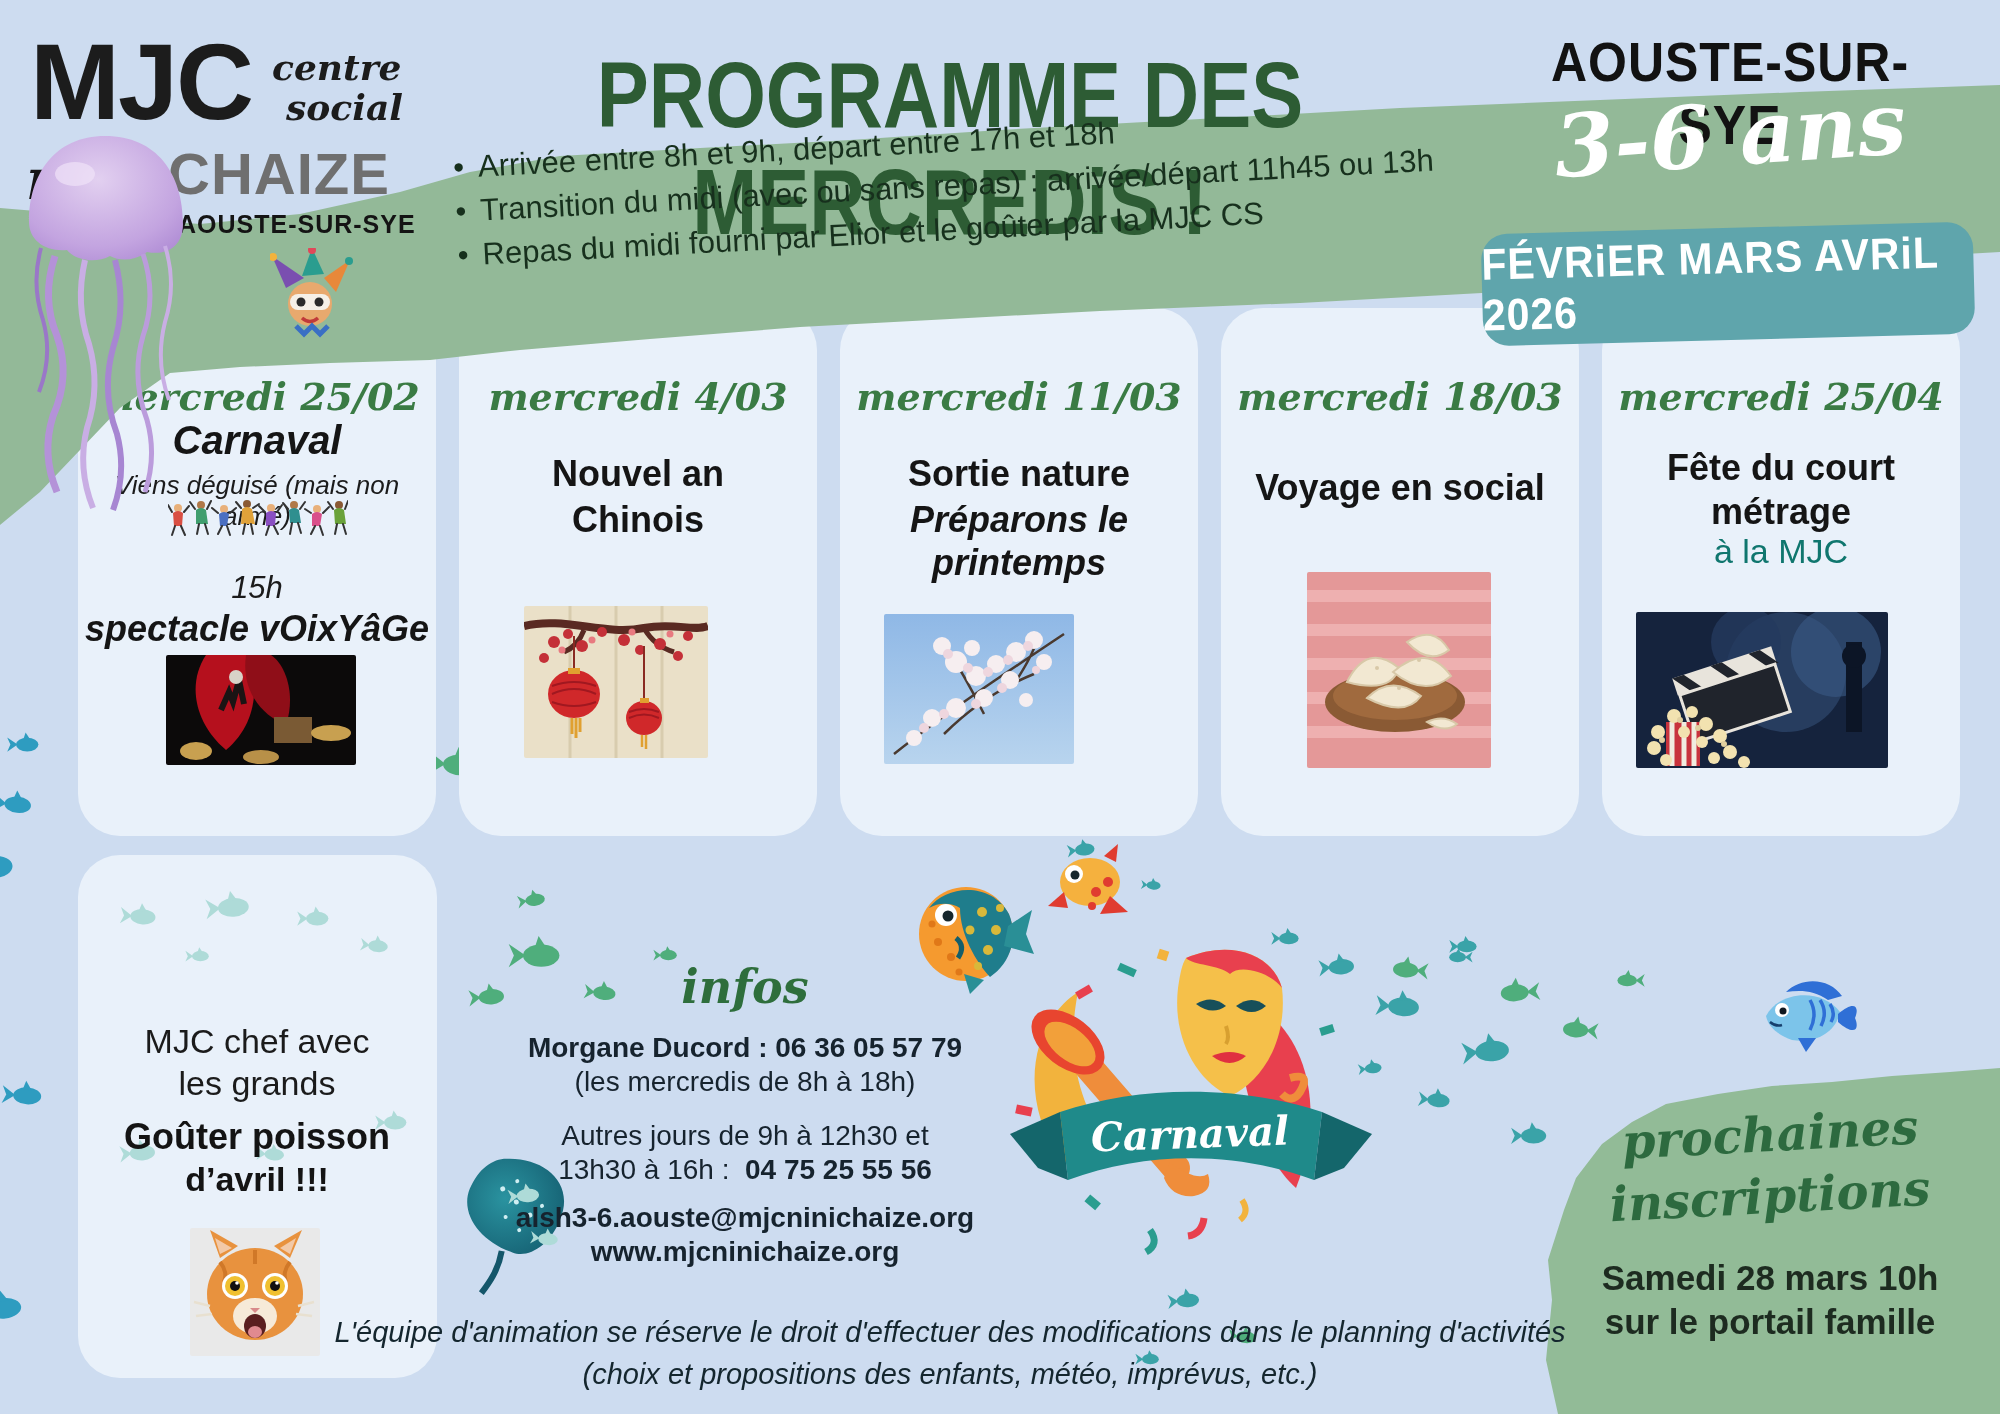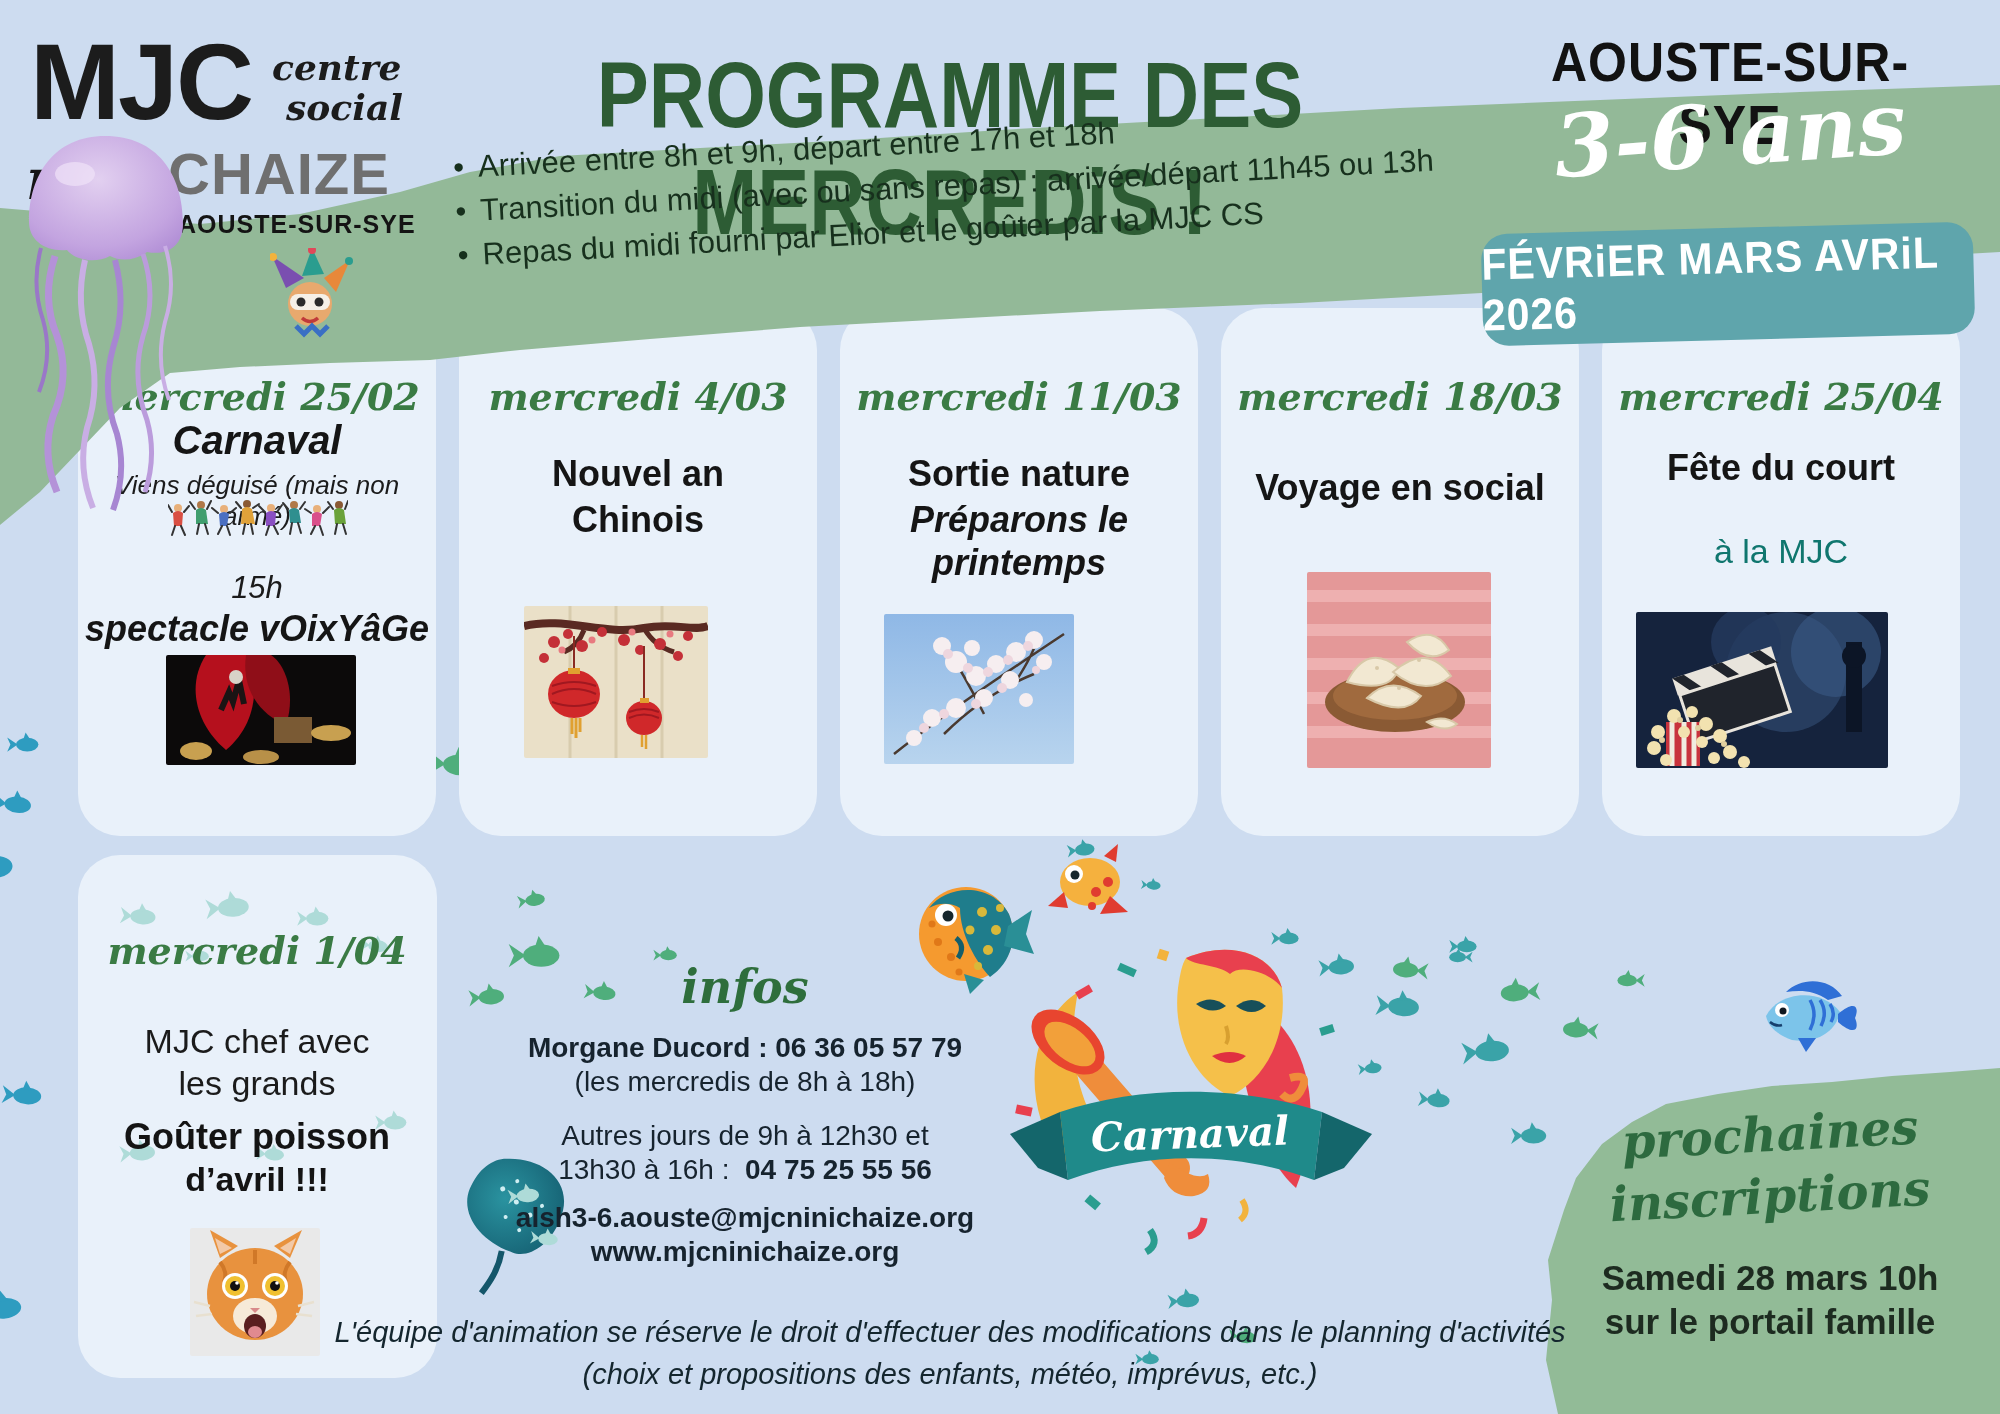--- a/index.html
+++ b/index.html
@@ -360,20 +360,21 @@
       </g>
       <path d="M120,150 q16,-8 30,2 q-12,10 -30,-2 z" fill="#f2e8d2" stroke="#d8c8a8" stroke-width="2"></path>
       <circle cx="70" cy="96" r="2" fill="#d8c8a8"></circle>
         <circle cx="112" cy="88" r="2" fill="#d8c8a8"></circle>
         <circle cx="92" cy="116" r="2" fill="#d8c8a8"></circle>
     </svg>
   </div>
 
   <div class="abs z3 ctr script" style="left:1612px;top:374px;width:338px;font-size:38px">mercredi 25/04</div>
   <div class="abs z3 ctr cardtitle" style="left:1612px;top:446px;width:338px">Fête du court</div>
+  <div class="abs z3 ctr cardtitle" style="left:1612px;top:490px;width:338px">métrage</div>
   <div class="abs z3 ctr" style="left:1612px;top:532px;width:338px;font-size:34px;color:#0f766e">à la MJC</div>
   <div class="abs z3 photo" style="left:1636px;top:612px;width:252px;height:156px">
     <svg width="252" height="156" viewBox="0 0 252 156">
       <rect width="252" height="156" fill="#15233d"></rect>
       <circle cx="150" cy="60" r="60" fill="#2c4368" opacity="0.8"></circle>
       <circle cx="200" cy="40" r="45" fill="#3a5a86" opacity="0.6"></circle>
       <circle cx="110" cy="30" r="35" fill="#243a5e" opacity="0.8"></circle>
       <g transform="rotate(-18 90 70)">
         <rect x="40" y="50" width="104" height="18" fill="#e8e4dc"></rect>
         <path d="M40,50 l14,18 h12 l-14,-18 z M80,50 l14,18 h12 l-14,-18 z M120,50 l14,18 h12 l-14,-18 z" fill="#20242c"></path>
@@ -414,21 +415,20 @@
       <use href="#fishS" transform="translate(128,-100) rotate(-6) scale(-0.8,0.8)" fill="#aedbd8"></use>
       <use href="#fishS" transform="translate(80,52) rotate(4) scale(-0.9,0.9)" fill="#aedbd8"></use>
       <use href="#fishS" transform="translate(172,38) rotate(-4) scale(-1.1,1.1)" fill="#aedbd8"></use>
       <use href="#fishS" transform="translate(252,54) rotate(0) scale(-0.8,0.8)" fill="#aedbd8"></use>
       <use href="#fishS" transform="translate(312,84) rotate(6) scale(-0.7,0.7)" fill="#aedbd8"></use>
       <use href="#fishS" transform="translate(132,94) rotate(0) scale(-0.6,0.6)" fill="#aedbd8"></use>
       <use href="#fishS" transform="translate(78,286) rotate(-4) scale(-0.9,0.9)" fill="#aedbd8"></use>
       <use href="#fishS" transform="translate(208,292) rotate(4) scale(-0.7,0.7)" fill="#aedbd8"></use>
       <use href="#fishS" transform="translate(330,258) rotate(0) scale(-0.8,0.8)" fill="#aedbd8"></use>
     </svg>
-  <div class="abs z3 ctr script" style="left:88px;top:928px;width:338px;font-size:38px">mercredi 1/04</div>
   <div class="abs z3 ctr" style="left:88px;top:1022px;width:338px;font-size:34px;color:#1b1b1b">MJC chef avec</div>
   <div class="abs z3 ctr" style="left:88px;top:1064px;width:338px;font-size:34px;color:#1b1b1b">les grands</div>
   <div class="abs z3 ctr" style="left:88px;top:1116px;width:338px;font-size:36px;font-weight:700;color:#141414">Goûter poisson</div>
   <div class="abs z3 ctr" style="left:88px;top:1160px;width:338px;font-size:34px;font-weight:700;color:#141414">d’avril !!!</div>
   <div class="abs z3 photo" style="left:190px;top:1228px;width:130px;height:128px">
     <svg width="130" height="128" viewBox="0 0 130 128">
       <rect width="130" height="128" fill="#e9e9e9"></rect>
       <path d="M30,30 L20,2 L48,18 Z" fill="#e8923e"></path>
       <path d="M100,30 L112,2 L84,18 Z" fill="#e8923e"></path>
       <path d="M30,26 L25,10 L42,20 Z" fill="#f2c9a8"></path>

